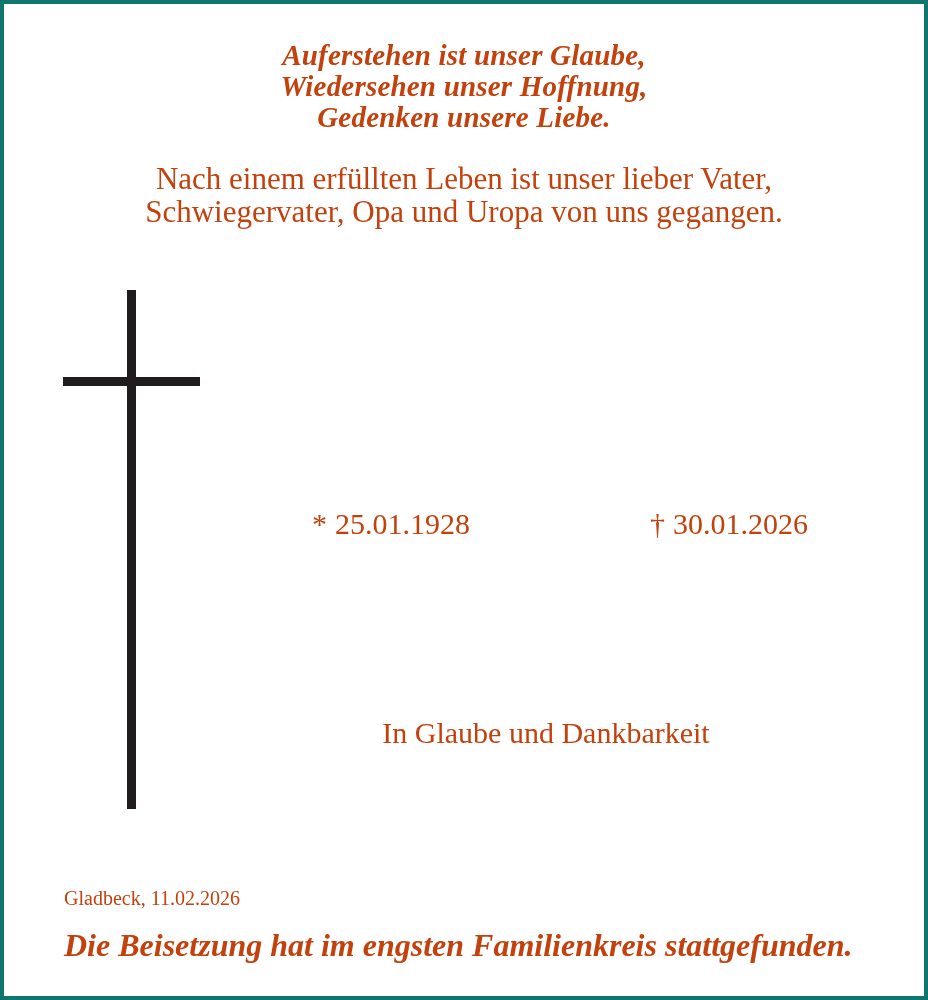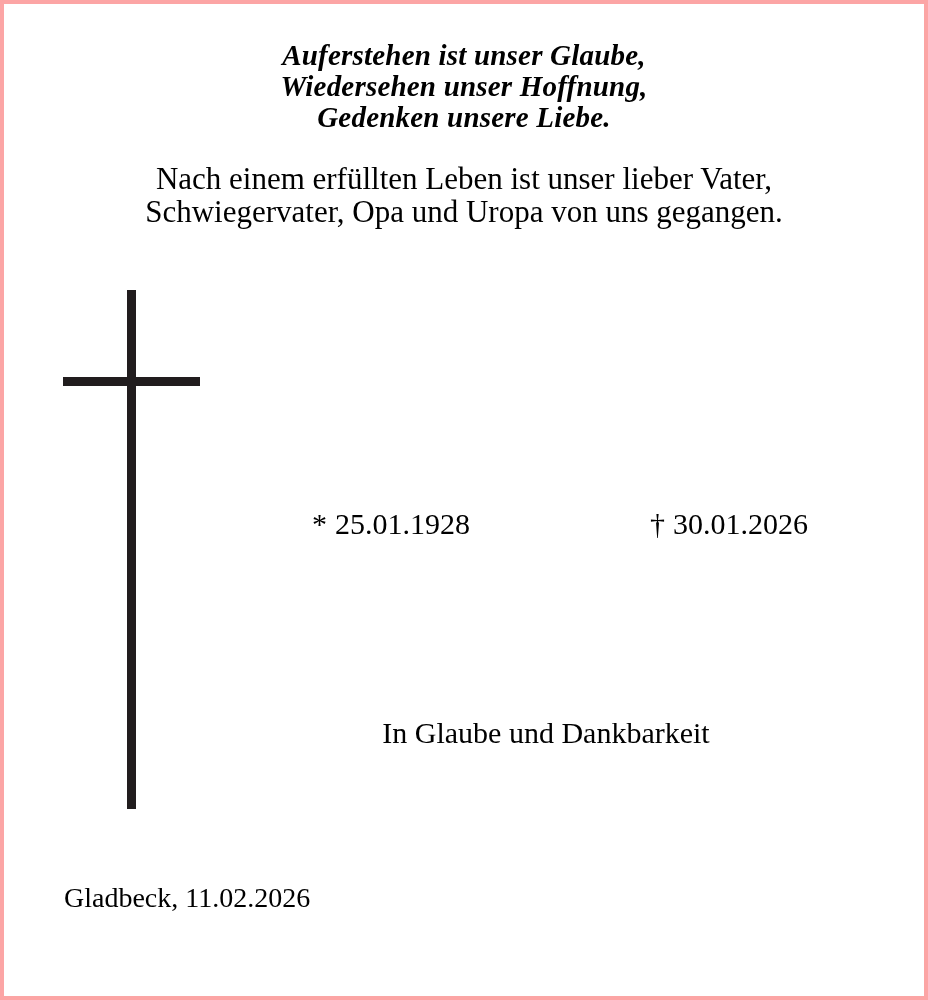--- a/index.html
+++ b/index.html
@@ -6,24 +6,24 @@
     margin: 0;
     padding: 0;
     background: #ffffff;
   }
   .page {
     position: relative;
     width: 928px;
     height: 1000px;
     box-sizing: border-box;
     background: #ffffff;
-    border: 4px solid #fca5a5;
+    border: 4px solid #0f766e;
     overflow: hidden;
     font-family: "Liberation Serif", serif;
-    color: #000000;
+    color: #c2410c;
   }
   .verse {
     position: absolute;
     top: 36px;
     left: 0;
     width: 100%;
     text-align: center;
     font-style: italic;
     font-weight: 600;
     font-size: 29px;
@@ -94,21 +94,21 @@
   .closing-line.thanks { top: 712px; }
   .closing-line.family {
     top: 766px;
     font-weight: bold;
     font-size: 31px;
   }
   .place-date {
     position: absolute;
     left: 60px;
     top: 877px;
-    font-size: 28px;
+    font-size: 20px;
     line-height: 34px;
     white-space: nowrap;
   }
   .burial-note {
     position: absolute;
     left: 60px;
     top: 924px;
     font-style: italic;
     font-weight: 600;
     font-size: 32px;
@@ -142,14 +142,15 @@
     <span class="sym">*</span><span>25.01.1928</span>
   </div>
 
   <div class="date death">
     <span class="sym">†</span><span>30.01.2026</span>
   </div>
 
   <div class="closing-line thanks">In Glaube und Dankbarkeit</div>
 
   <div class="place-date">Gladbeck, 11.02.2026</div>
+  <div class="burial-note">Die Beisetzung hat im engsten Familienkreis stattgefunden.</div>
 
 </div>
 
 </body></html>

